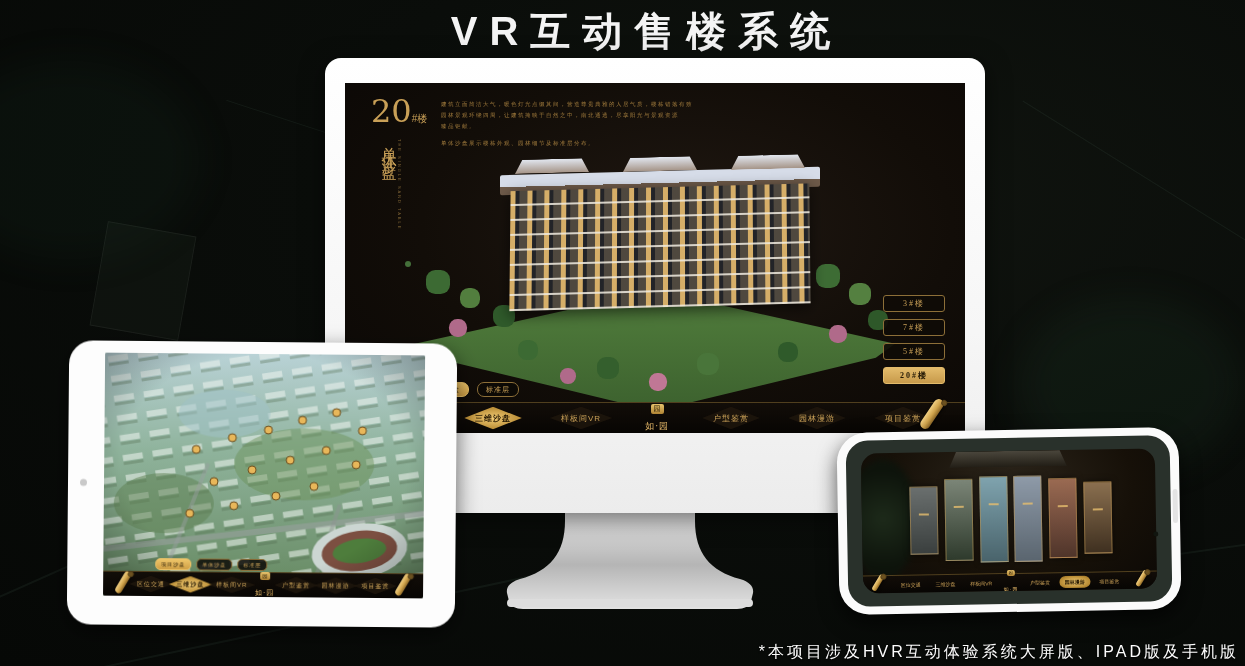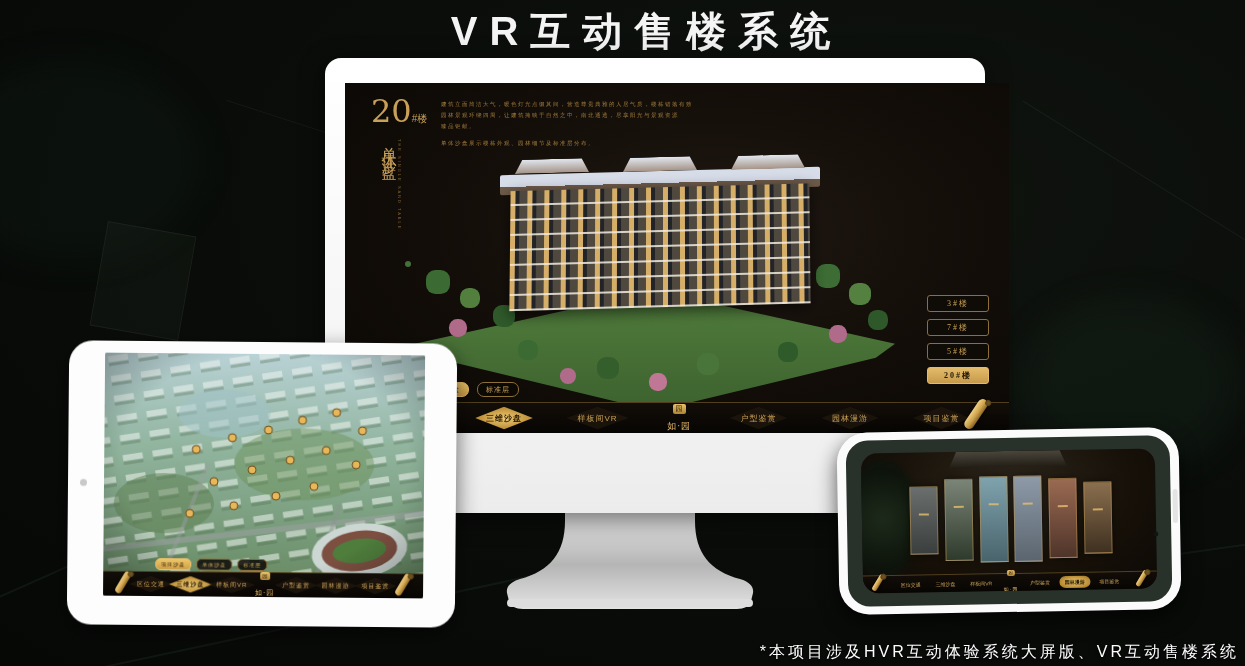--- a/index.html
+++ b/index.html
@@ -16,21 +16,21 @@
     font-family:"Liberation Sans", sans-serif;padding-left:24px;}
   
   .footnote{position:absolute;right:6px;bottom:3px;color:#fdfdfd;font-size:16px;
     letter-spacing:3px;text-shadow:0 1px 2px #000;}
   
   .monitor{position:absolute;left:325px;top:58px;width:660px;height:455px;
     background:linear-gradient(180deg,#ffffff 0%,#f6f6f6 60%,#ececec 100%);
     border-radius:16px;box-shadow:0 6px 24px rgba(0,0,0,0.55);z-index:2;}
   .monitor-screen{position:absolute;left:20px;top:25px;width:620px;height:350px;
     background:radial-gradient(ellipse at 55% 42%, #201812 0%, #120d08 55%, #0a0705 100%);
-    overflow:hidden;padding-left:44px;}
+    overflow:hidden;}
   .m-headline{position:absolute;left:26px;top:12px;color:#c9a057;}
   .m-headline .num{font-family:"DejaVu Serif", serif;font-size:32px;line-height:32px;}
   .m-headline .suffix{font-size:10px;}
   .m-vertical{position:absolute;left:34px;top:52px;writing-mode:vertical-rl;
     color:#c9a057;font-size:15px;letter-spacing:6px;font-family:"DejaVu Serif", serif;}
   .m-vertical-cap{position:absolute;left:52px;top:56px;writing-mode:vertical-rl;
     color:#7d6335;font-size:4px;letter-spacing:2px;}
   .m-desc{position:absolute;left:96px;top:16px;width:430px;color:#a8803f;
     font-size:5.5px;line-height:11px;letter-spacing:1.5px;opacity:.95;}
   .m-desc div{white-space:nowrap;overflow:hidden;}
@@ -336,14 +336,14 @@
           <div class="nav-item"><span>项目鉴赏</span></div>
         </div>
         <div class="scroll sm" style="left:6px;bottom:8px;"></div>
         <div class="scroll sm" style="right:6px;bottom:8px;"></div>
       </div>
       <div class="phone-cam"></div>
     </div>
     <div class="phone-btn"></div>
   </div>
 
-  <div class="footnote">*本项目涉及HVR互动体验系统大屏版、VR互动售楼系统</div>
+  <div class="footnote">*本项目涉及HVR互动体验系统大屏版、IPAD版及手机版</div>
 </div>
 
 </body></html>

